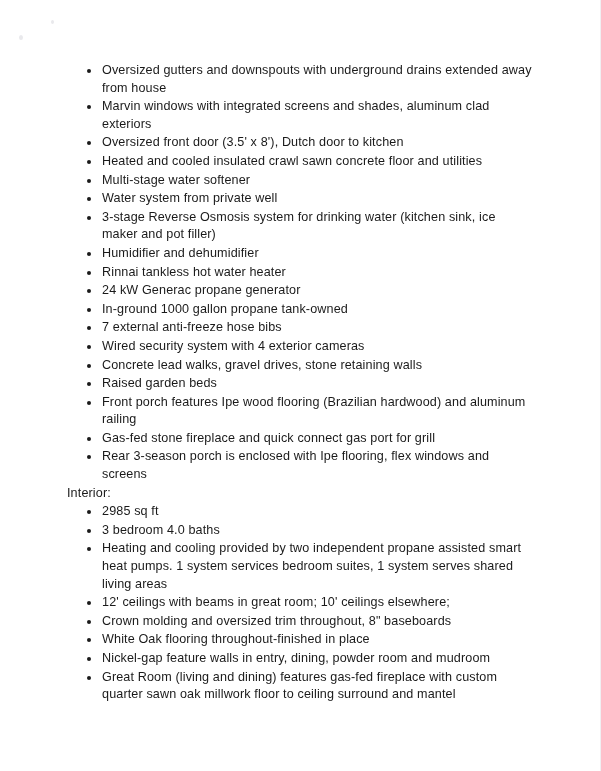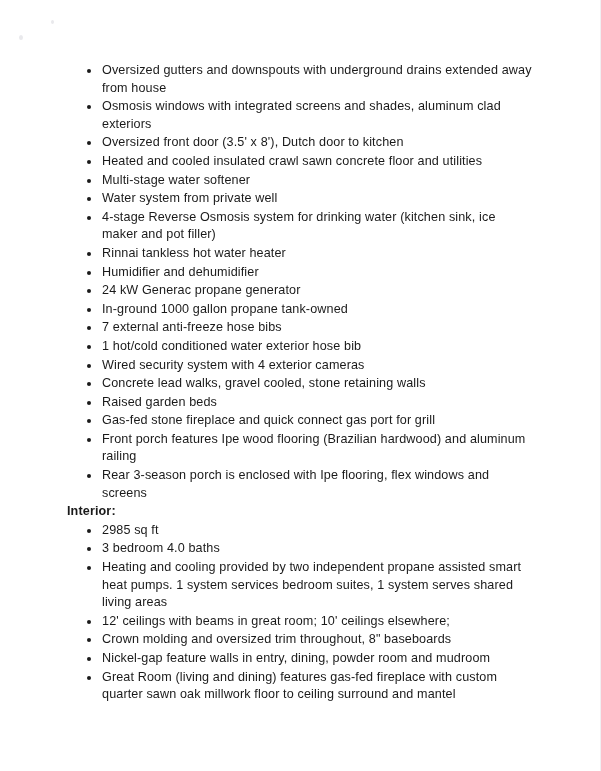--- a/index.html
+++ b/index.html
@@ -71,65 +71,65 @@
     top: 7px;
     width: 4px;
     height: 4px;
     background: #1a1a1a;
     border-radius: 50%;
   }
 
   .section-heading {
     font-size: 12.6px;
     line-height: 17.6px;
-    font-weight: bold;
+    font-weight: normal;
     margin: 0;
     padding: 0 0 0 1px;
     letter-spacing: 0.01em;
   }
 
   .list-block-interior {
     margin-top: 1px;
   }
 </style>
 </head>
 <body>
 
 <div class="page">
 
   <ul class="doc-list" id="exterior-list">
       <li class="doc-item">Oversized gutters and downspouts with underground drains extended away from house</li>
-      <li class="doc-item">Osmosis windows with integrated screens and shades, aluminum clad exteriors</li>
+      <li class="doc-item">Marvin windows with integrated screens and shades, aluminum clad exteriors</li>
       <li class="doc-item">Oversized front door (3.5' x 8'), Dutch door to kitchen</li>
       <li class="doc-item">Heated and cooled insulated crawl sawn concrete floor and utilities</li>
       <li class="doc-item">Multi-stage water softener</li>
       <li class="doc-item">Water system from private well</li>
-      <li class="doc-item">4-stage Reverse Osmosis system for drinking water (kitchen sink, ice maker and pot filler)</li>
+      <li class="doc-item">3-stage Reverse Osmosis system for drinking water (kitchen sink, ice maker and pot filler)</li>
+      <li class="doc-item">Humidifier and dehumidifier</li>
       <li class="doc-item">Rinnai tankless hot water heater</li>
-      <li class="doc-item">Humidifier and dehumidifier</li>
       <li class="doc-item">24 kW Generac propane generator</li>
       <li class="doc-item">In-ground 1000 gallon propane tank-owned</li>
       <li class="doc-item">7 external anti-freeze hose bibs</li>
-      <li class="doc-item">1 hot/cold conditioned water exterior hose bib</li>
       <li class="doc-item">Wired security system with 4 exterior cameras</li>
-      <li class="doc-item">Concrete lead walks, gravel cooled, stone retaining walls</li>
+      <li class="doc-item">Concrete lead walks, gravel drives, stone retaining walls</li>
       <li class="doc-item">Raised garden beds</li>
+      <li class="doc-item">Front porch features Ipe wood flooring (Brazilian hardwood) and aluminum railing</li>
       <li class="doc-item">Gas-fed stone fireplace and quick connect gas port for grill</li>
-      <li class="doc-item">Front porch features Ipe wood flooring (Brazilian hardwood) and aluminum railing</li>
       <li class="doc-item">Rear 3-season porch is enclosed with Ipe flooring, flex windows and screens</li>
     </ul>
 
   <p class="section-heading">Interior:</p>
 
   <ul class="doc-list list-block-interior" id="interior-list">
       <li class="doc-item">2985 sq ft</li>
       <li class="doc-item">3 bedroom 4.0 baths</li>
       <li class="doc-item">Heating and cooling provided by two independent propane assisted smart heat pumps. 1 system services bedroom suites, 1 system serves shared living areas</li>
       <li class="doc-item">12' ceilings with beams in great room; 10' ceilings elsewhere;</li>
       <li class="doc-item">Crown molding and oversized trim throughout, 8" baseboards</li>
+      <li class="doc-item">White Oak flooring throughout-finished in place</li>
       <li class="doc-item">Nickel-gap feature walls in entry, dining, powder room and mudroom</li>
       <li class="doc-item">Great Room (living and dining) features gas-fed fireplace with custom quarter sawn oak millwork floor to ceiling surround and mantel</li>
     </ul>
 
 </div>
 
 <span class="scan-speck speck-a"></span>
 <span class="scan-speck speck-b"></span>
 <span class="page-edge"></span>
 

